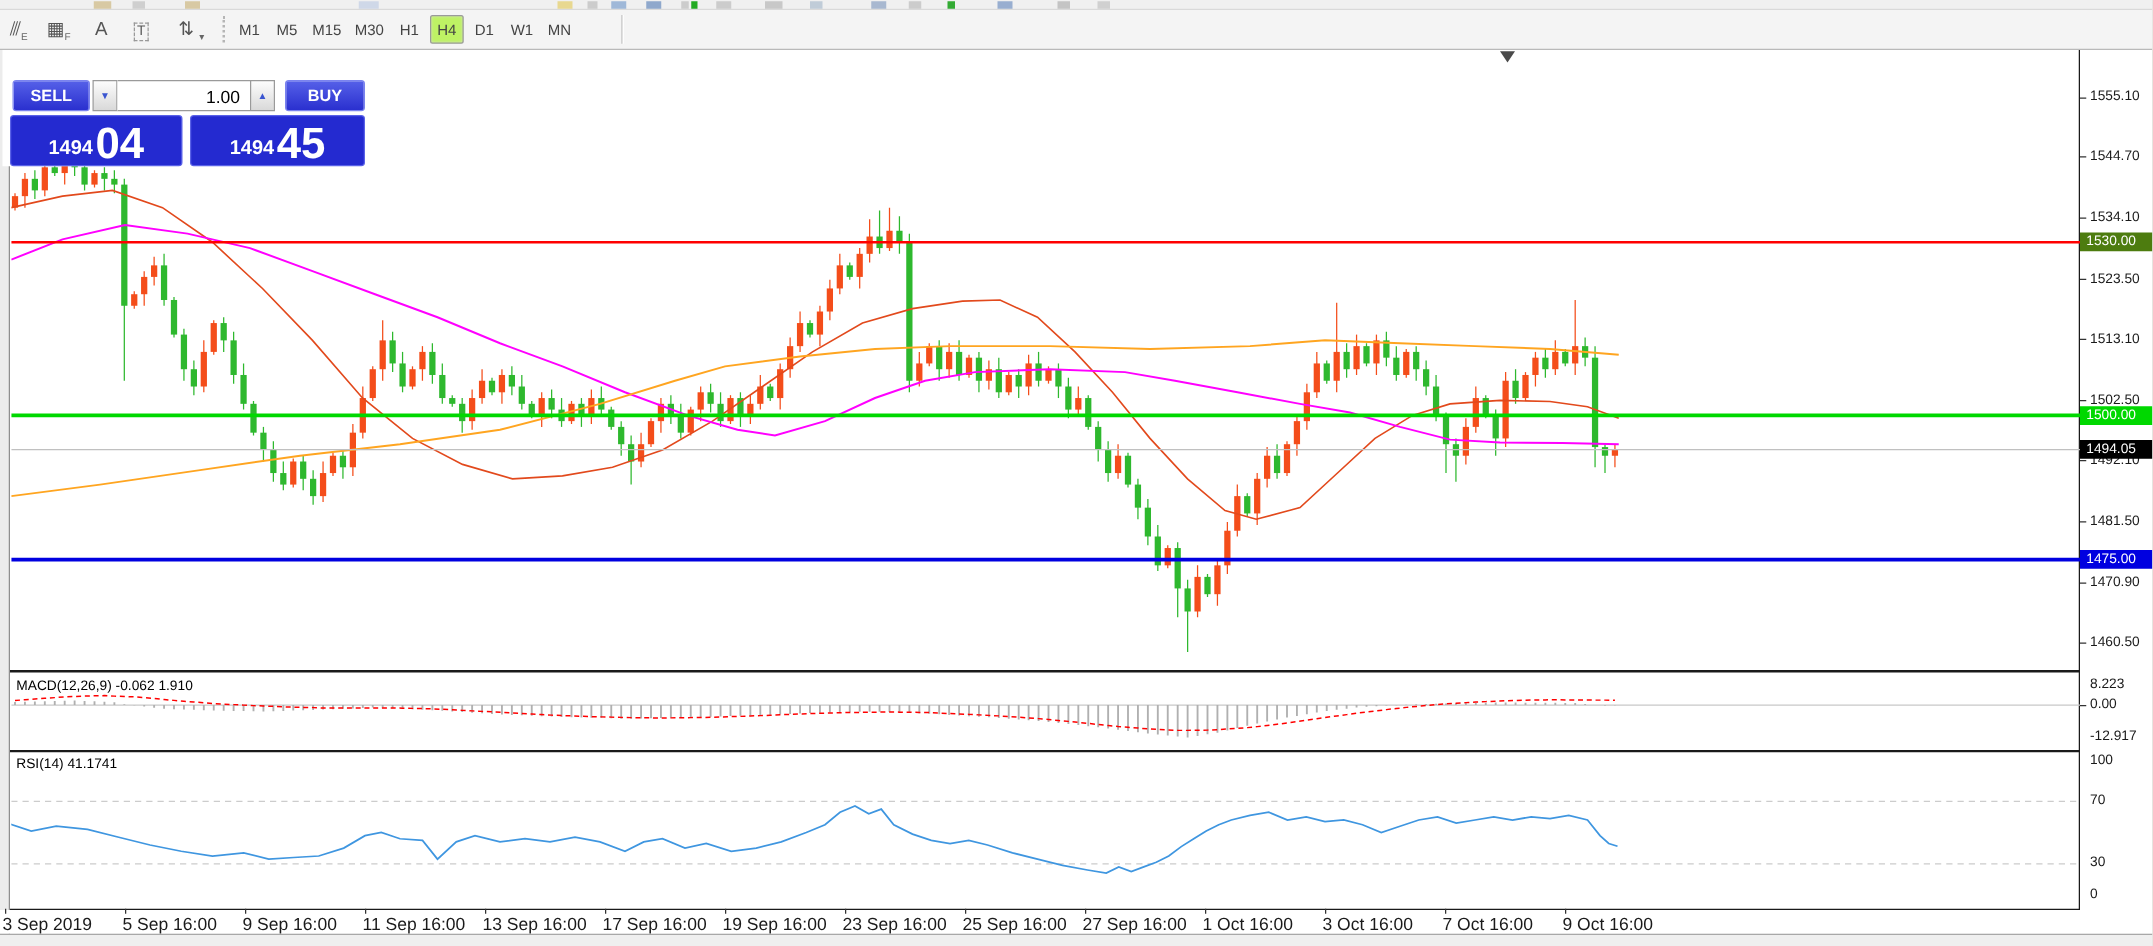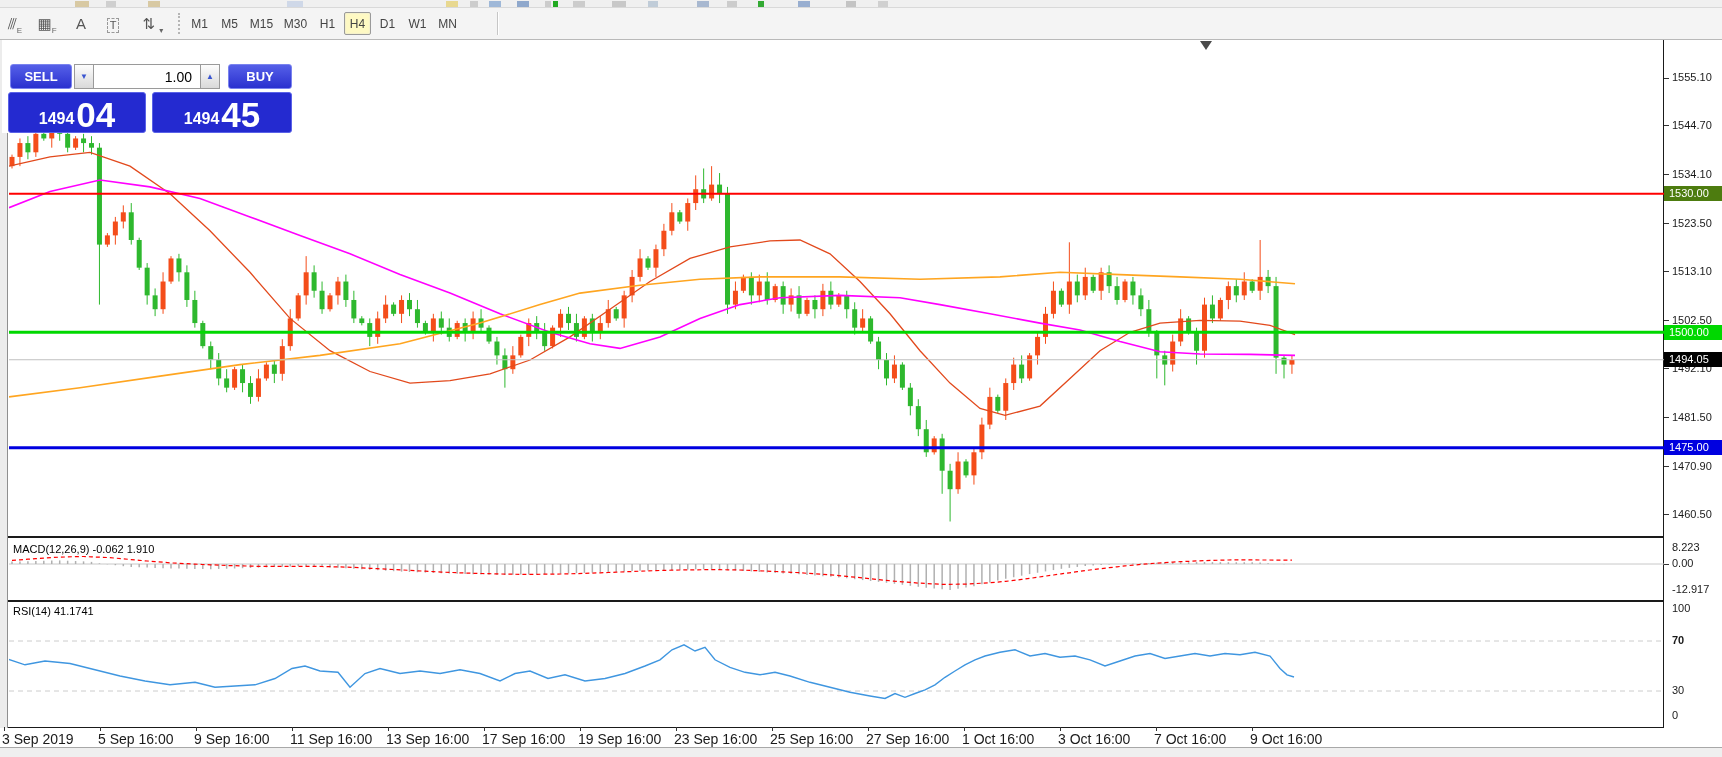--- a/index.html
+++ b/index.html
@@ -10,21 +10,21 @@
   #top-strip{position:absolute;left:0;top:0;width:1722px;height:8px;background:#f0f0f0;border-bottom:1px solid #d9d9d9;}
   .frag{position:absolute;top:1px;height:6px;}
   
   #toolbar{position:absolute;left:0;top:8px;width:1722px;height:32px;background:#f4f4f4;border-bottom:1px solid #b9b9b9;}
   .tb-icon{position:absolute;top:3px;width:26px;height:25px;text-align:center;line-height:25px;font-size:15px;color:#555;cursor:default;}
   .tb-icon .sub{font-size:8px;color:#666;vertical-align:-4px;}
   .tb-tbox{display:inline-block;border:1px dashed #999;font-size:11px;line-height:13px;padding:0 2px;color:#555;}
   .tb-sep{position:absolute;top:4px;width:1px;height:23px;background:#c6c6c6;box-shadow:1px 0 0 #fff;}
   .tb-handle{position:absolute;top:5px;width:3px;height:21px;border-left:2px dotted #b5b5b5;}
   .tf-btn{position:absolute;top:4px;height:23px;text-align:center;line-height:22px;font-size:12px;color:#444;border:1px solid transparent;border-radius:2px;}
-  .tf-btn.sel{border:1px solid #9a9a9a;background:#fef9c3;box-shadow:inset 0 0 2px #ddd;}
+  .tf-btn.sel{border:1px solid #9a9a9a;background:#bef264;box-shadow:inset 0 0 2px #ddd;}
   
   #left-edge{position:absolute;left:0;top:40px;width:8px;height:717px;background:#ececec;border-right:1px solid #8f8f8f;}
   #bottom-strip{position:absolute;left:0;top:747px;width:1722px;height:10px;background:#efefef;border-top:1px solid #a8a8a8;}
   
   .panel{position:absolute;left:8px;width:1656px;background:#fff;}
   #main-panel{top:40px;height:498px;border-bottom:2px solid #1a1a1a;}
   #macd-panel{top:540px;height:62px;border-bottom:2px solid #1a1a1a;}
   #rsi-panel{top:602px;height:126px;border-bottom:1px solid #1a1a1a;}
   #plot-right-border{position:absolute;left:1663px;top:40px;width:1px;height:688px;background:#1a1a1a;}
   #svg-overlay{position:absolute;left:0;top:0;z-index:10;}
@@ -684,21 +684,21 @@
       <div class="ax-label" style="top:411px;">1481.50</div>
       <div class="ax-tick" style="top:466px;"></div>
       <div class="ax-label" style="top:460px;">1470.90</div>
       <div class="ax-tick" style="top:514px;"></div>
       <div class="ax-label" style="top:508px;">1460.50</div>
       <div class="ax-tick" style="top:563.5px;"></div>
       <div class="ax-label" style="top:541px;">8.223</div>
       <div class="ax-label" style="top:557px;">0.00</div>
       <div class="ax-label" style="top:583px;">-12.917</div>
       <div class="ax-label" style="top:602px;">100</div>
-      <div class="ax-label" style="top:634px;font-weight:bold;">70</div>
+      <div class="ax-label" style="top:634px;">70</div>
       <div class="ax-label" style="top:684px;text-align:center;">30</div>
       <div class="ax-label" style="top:709px;">0</div>
       <div class="badge" style="top:186px;background:#4d7c0f;">1530.00</div>
       <div class="badge" style="top:325px;background:#00d800;">1500.00</div>
       <div class="badge" style="top:440px;background:#0000e0;">1475.00</div>
       <div class="badge" style="top:352px;background:#000000;">1494.05</div>
     </div>
   <div id="time-axis">
       <div class="t-tick" style="left:4px;"></div>
       <div class="t-label" style="left:2px;">3 Sep 2019</div>

